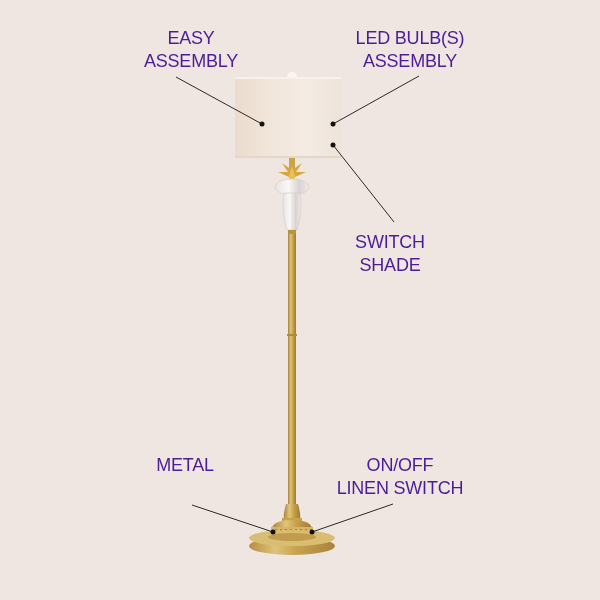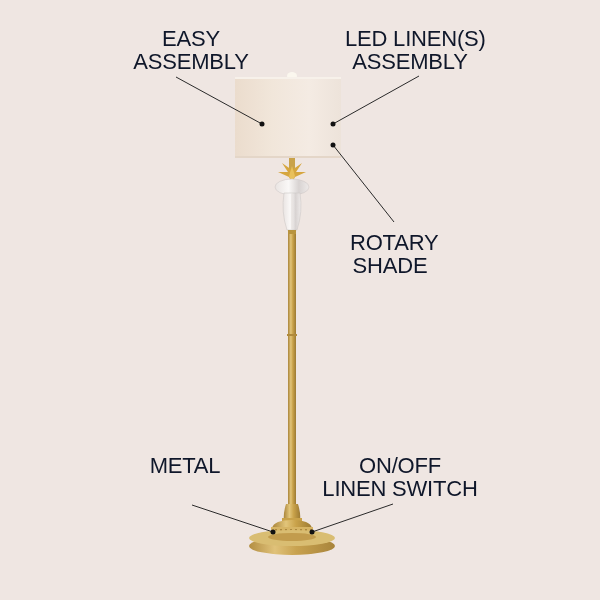--- a/index.html
+++ b/index.html
@@ -5,22 +5,22 @@
   html, body { margin: 0; padding: 0; }
   body {
     width: 600px; height: 600px; overflow: hidden;
     background: #efe6e2;
     font-family: "Liberation Sans", sans-serif;
     position: relative;
   }
   .stage { position: absolute; left: 0; top: 0; width: 600px; height: 600px; }
   .label {
     position: absolute;
-    color: #0f172a;
-    font-size: 22px;
+    color: #4c1d95;
+    font-size: 18px;
     line-height: 23px;
     text-align: center;
     letter-spacing: -0.2px;
     white-space: nowrap;
   }
   .label span { display: block; }
   svg.art { position: absolute; left: 0; top: 0; }
 </style>
 </head>
 <body>
@@ -120,26 +120,26 @@
       <circle cx="312" cy="532" r="2.5" stroke="none"></circle>
     </g>
   </svg>
 
   <div class="label" style="left:126px; top:27px; width:130px;">
     <span>EASY</span>
     <span>ASSEMBLY</span>
   </div>
 
   <div class="label" style="left:345px; top:27px; width:130px;">
-    <span>LED LINEN(S)</span>
+    <span>LED BULB(S)</span>
     <span>ASSEMBLY</span>
   </div>
 
   <div class="label" style="left:350px; top:231px; width:80px;">
-    <span>ROTARY</span>
+    <span>SWITCH</span>
     <span>SHADE</span>
   </div>
 
   <div class="label" style="left:130px; top:454px; width:110px;">
     <span>METAL</span>
   </div>
 
   <div class="label" style="left:315px; top:454px; width:170px;">
     <span>ON/OFF</span>
     <span>LINEN SWITCH</span>

